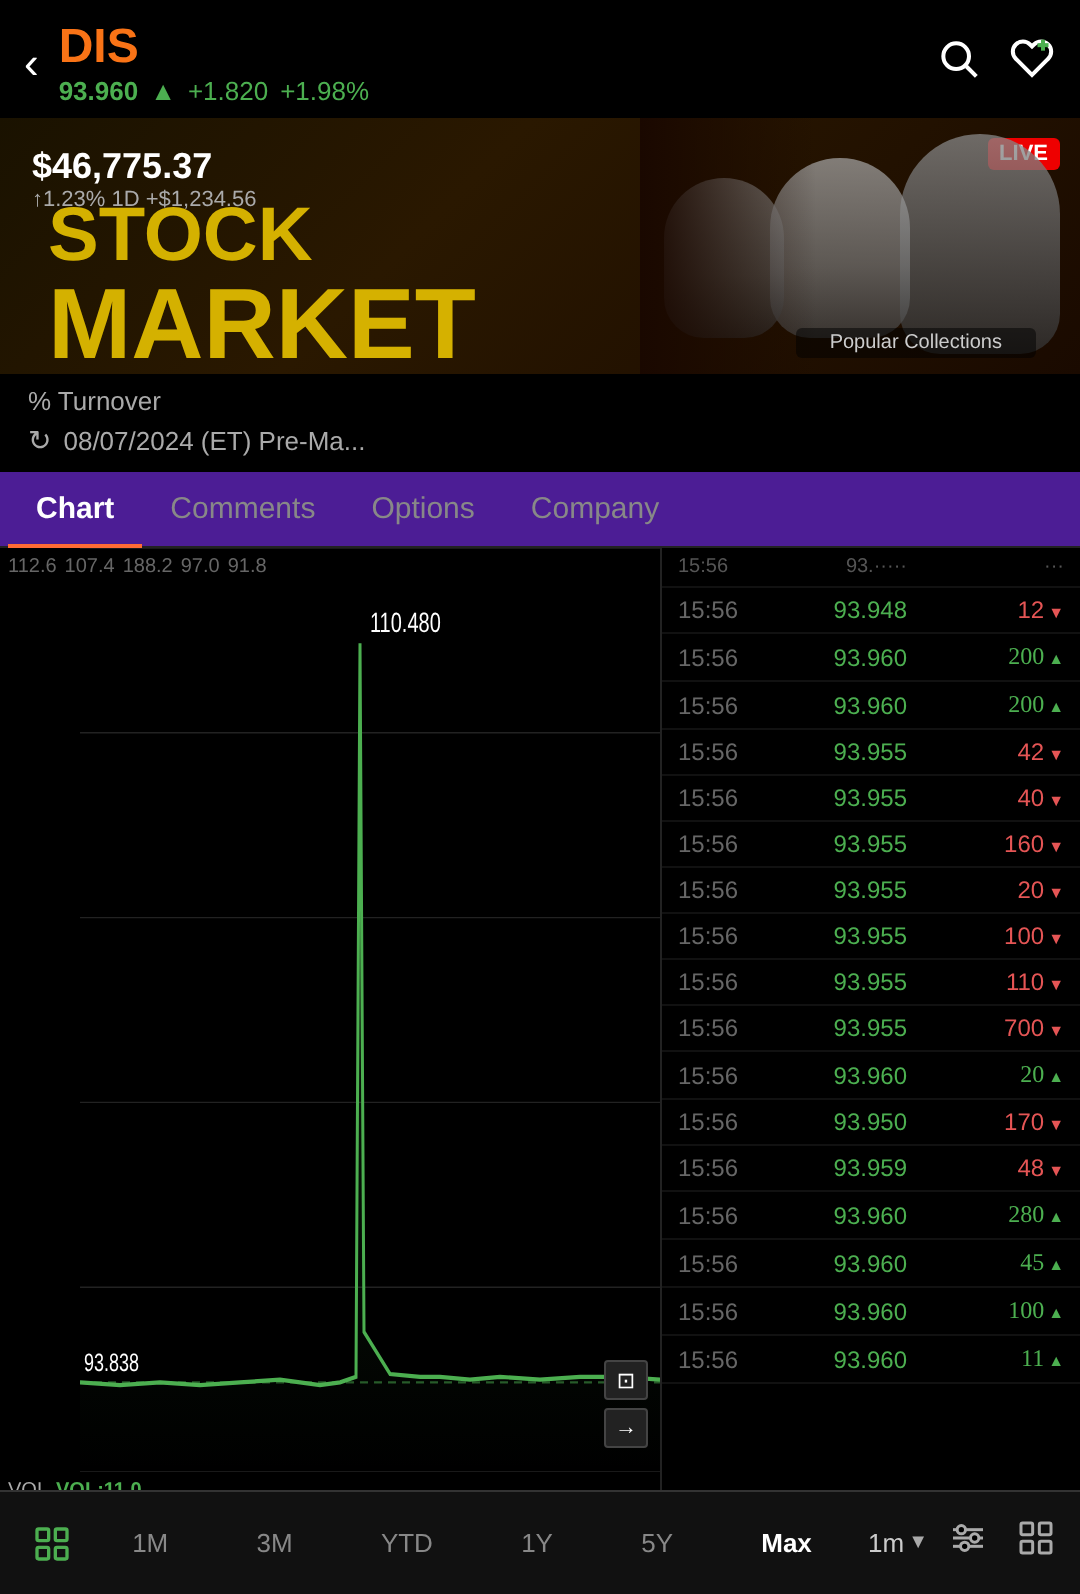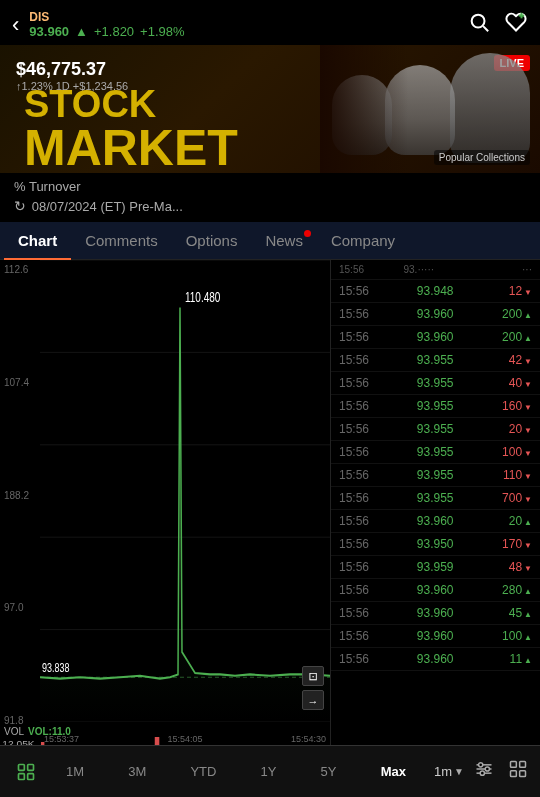--- a/index.html
+++ b/index.html
@@ -20,21 +20,21 @@
       padding: 10px 12px 6px;
       background: #000;
     }
     .back-btn {
       font-size: 22px;
       color: #fff;
       margin-right: 10px;
       cursor: pointer;
     }
     .ticker-info { flex: 1; }
-    .ticker-symbol { font-size: 12px; font-weight: 700; color: #fdba74; }
+    .ticker-symbol { font-size: 24px; font-weight: 700; color: #f97316; }
     .ticker-price-row { display: flex; align-items: center; gap: 6px; font-size: 13px; }
     .ticker-price { color: #4CAF50; font-weight: 600; }
     .ticker-change { color: #4CAF50; }
     .header-icons { display: flex; gap: 14px; align-items: center; }
     .header-icon { font-size: 20px; color: #fff; cursor: pointer; }
 
     
     .banner {
       position: relative;
       width: 100%;
@@ -73,46 +73,46 @@
       background: #e00;
       color: #fff;
       font-size: 11px;
       font-weight: 700;
       padding: 2px 6px;
       border-radius: 3px;
     }
     .popular-collections {
       position: absolute;
       bottom: 8px;
-      right: 10px;
+      right: 22px;
       font-size: 10px;
       color: #ccc;
       background: rgba(0,0,0,0.5);
-      padding: 2px 5px;
+      padding: 2px 17px;
       border-radius: 3px;
     }
     .turnover-label { font-size: 13px; color: #aaa; }
     .turnover-value { font-size: 22px; font-weight: 600; color: #fff; padding: 2px 0 4px; }
 
     
     .date-row {
       display: flex;
       align-items: center;
       padding: 2px 14px 8px;
       gap: 6px;
     }
     .refresh-icon { font-size: 14px; color: #aaa; }
     .date-text { font-size: 13px; color: #aaa; }
 
     
     .tabs {
       display: flex;
       border-bottom: 1px solid #222;
       padding: 0 4px;
-      background: #0f172a;
+      background: #4c1d95;
     }
     .tab {
       padding: 10px 14px;
       font-size: 15px;
       color: #888;
       cursor: pointer;
       position: relative;
       white-space: nowrap;
     }
     .tab.active {
@@ -151,24 +151,23 @@
       display: flex;
       flex-direction: column;
       position: relative;
       overflow: hidden;
     }
 
     .chart-y-labels {
       position: absolute;
       left: 0;
       top: 0;
-      bottom: 32px;
+      bottom: 52px;
       width: 40px;
       display: flex;
-      flex-direction: column;
       justify-content: space-between;
       padding: 4px 0;
     }
     .y-label {
       font-size: 10px;
       color: #666;
       text-align: left;
       padding-left: 4px;
     }
 
@@ -219,21 +218,21 @@
       display: flex;
       justify-content: space-between;
       align-items: center;
       padding: 4px 8px;
       border-bottom: 1px solid #111;
       font-size: 12px;
     }
     .trade-time { color: #666; width: 32px; }
     .trade-price { color: #4CAF50; width: 50px; text-align: right; }
     .trade-vol { width: 46px; text-align: right; }
-    .trade-vol.up { color: #4CAF50; }
+    .trade-vol.up { color: #4CAF50; font-family: Liberation Serif, serif; }
     .trade-vol.down { color: #e55; }
     .trade-arrow { font-size: 8px; margin-left: 2px; }
 
     
     .bottom-bar {
       position: absolute;
       bottom: 0;
       left: 0;
       right: 0;
       height: 52px;
@@ -354,24 +353,20 @@
 
 <div class="tabs">
   <div class="tab active">
     <span>Chart</span>
   </div>
   <div class="tab">
     <span>Comments</span>
   </div>
   <div class="tab">
     <span>Options</span>
-  </div>
-  <div class="tab" style="position:relative;">
-    <span>News</span>
-    <span class="tab-dot"></span>
   </div>
   <div class="tab">
     <span>Company</span>
   </div>
 </div>
 
 <div class="main-content">
 
   <div class="chart-area">
 
@@ -445,21 +440,21 @@
 
         <text x="2" y="10" fill="#aaa" font-size="9" font-family="sans-serif">12.05K</text>
       </svg>
     </div>
   </div>
 
   <div class="trade-list" id="trade-list-container">
 
     <div class="trade-row" style="color:#444;font-size:10px;border-bottom:1px solid #111;">
       <span style="width:32px;color:#555;">15:56</span>
-      <span style="width:50px;text-align:left;color:#555;">93.·····</span>
+      <span style="width:50px;text-align:right;color:#555;">93.·····</span>
       <span style="width:46px;text-align:right;color:#555;">···</span>
     </div>
   <div class="trade-row">
       <span class="trade-time">15:56</span>
       <span class="trade-price">93.948</span>
       <span class="trade-vol down" style="color:#e55555">12<span class="trade-arrow" style="color:#e55555">▼</span></span>
     </div>
       <div class="trade-row">
       <span class="trade-time">15:56</span>
       <span class="trade-price">93.960</span>

